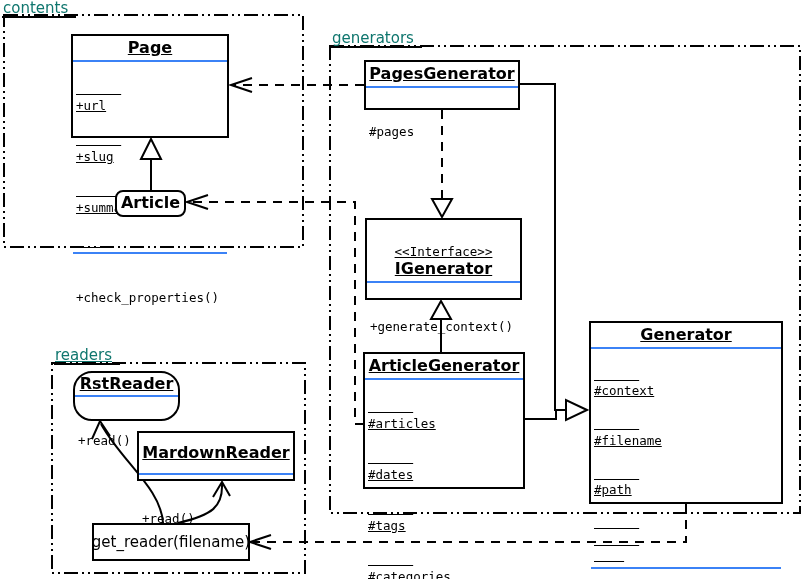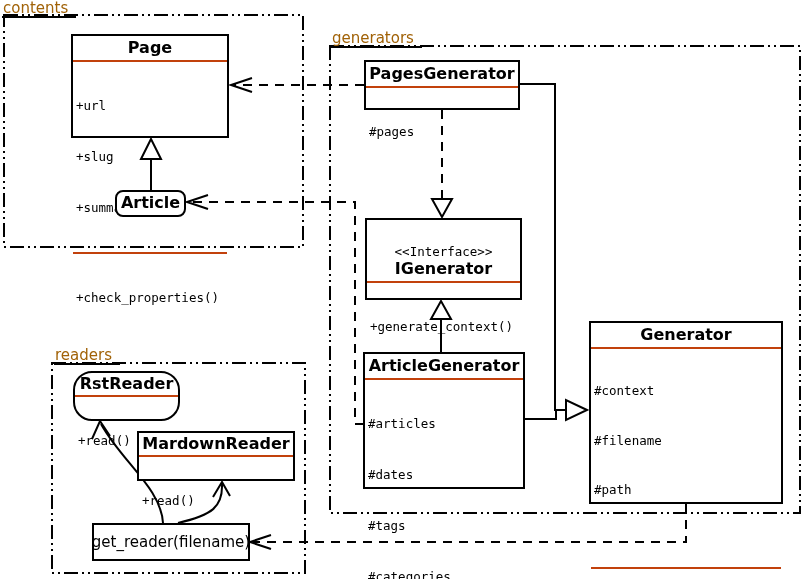--- a/index.html
+++ b/index.html
@@ -1,26 +1,26 @@
 <!DOCTYPE html>
 <html><head>
 <meta charset="utf-8">
 <style>
   html,body{margin:0;padding:0;background:#fff;}
   #canvas{position:relative;width:803px;height:579px;background:#ffffff;overflow:hidden;
           font-family:"DejaVu Sans",sans-serif;color:#000;}
   #wires{position:absolute;left:0;top:0;width:803px;height:579px;}
 
-  .pkg-label{position:absolute;font:15px "DejaVu Sans",sans-serif;color:#a16207;
+  .pkg-label{position:absolute;font:15px "DejaVu Sans",sans-serif;color:#0f766e;
              border-bottom:2px solid #000;padding:0 8px 0 1px;line-height:15px;height:15px;}
 
   .box{position:absolute;box-sizing:border-box;background:#fff;border:2px solid #000;}
   .title{font:bold 16px "DejaVu Sans",sans-serif;text-align:center;line-height:20px;padding:2px 3px;}
   .stereo{font:12.5px "DejaVu Sans Mono",monospace;font-weight:normal;line-height:15px;}
-  .sep{border-bottom:2px solid #c2410c;}
+  .sep{border-bottom:2px solid #3b82f6;text-decoration:underline;}
   .members{font:12.5px "DejaVu Sans Mono",monospace;line-height:17px;padding:1px 3px 2px 3px;
            white-space:pre;}
   .members div{height:17px;}
   .members.tight{line-height:16.5px;}
   .members.tight div{height:16.5px;}
   .plainbox{display:flex;align-items:center;justify-content:center;
             font:15px "DejaVu Sans",sans-serif;}
 </style>
 </head>
 <body>
@@ -58,21 +58,21 @@
 
     <path d="M 163,523 C 161,488 122,462 101,424" fill="none" stroke="#000" stroke-width="2"></path>
     <polyline points="92,439 100,421 110,436" fill="none" stroke="#000" stroke-width="2"></polyline>
 
     <path d="M 178,523 C 212,515 223,507 222,484" fill="none" stroke="#000" stroke-width="2"></path>
     <polyline points="213,497 222,482 230,496" fill="none" stroke="#000" stroke-width="2"></polyline>
   </svg>
 
   <div class="pkg-label" style="left:2px;top:1px;">contents</div>
   <div class="pkg-label" style="left:331px;top:31px;">generators</div>
-  <div class="pkg-label" style="left:54px;top:348px;">readers</div>
+  <div class="pkg-label" style="left:54px;top:348px;text-decoration:underline;">readers</div>
 
   <div class="box" style="left:71px;top:34px;width:158px;height:104px;">
     <div class="title sep">Page</div>
     <div class="members sep">
       <div>+url</div>
       <div>+slug</div>
       <div>+summary</div>
     </div>
     <div class="members">
       <div>+check_properties()</div>
@@ -125,21 +125,21 @@
   </div>
 
   <div class="box" style="left:73px;top:371px;width:107px;height:50px;border-radius:19px;">
     <div class="title sep" style="padding:1px 3px;">RstReader</div>
     <div class="members">
       <div>+read()</div>
     </div>
   </div>
 
   <div class="box" style="left:137px;top:431px;width:158px;height:50px;">
-    <div class="title sep" style="padding:1px 3px;">MardownReader</div>
+    <div class="title sep" style="padding:10px 3px;">MardownReader</div>
     <div class="members">
       <div>+read()</div>
     </div>
   </div>
 
   <div class="box plainbox" style="left:92px;top:523px;width:158px;height:38px;">
     <span>get_reader(filename)</span>
   </div>
 
 </div>

